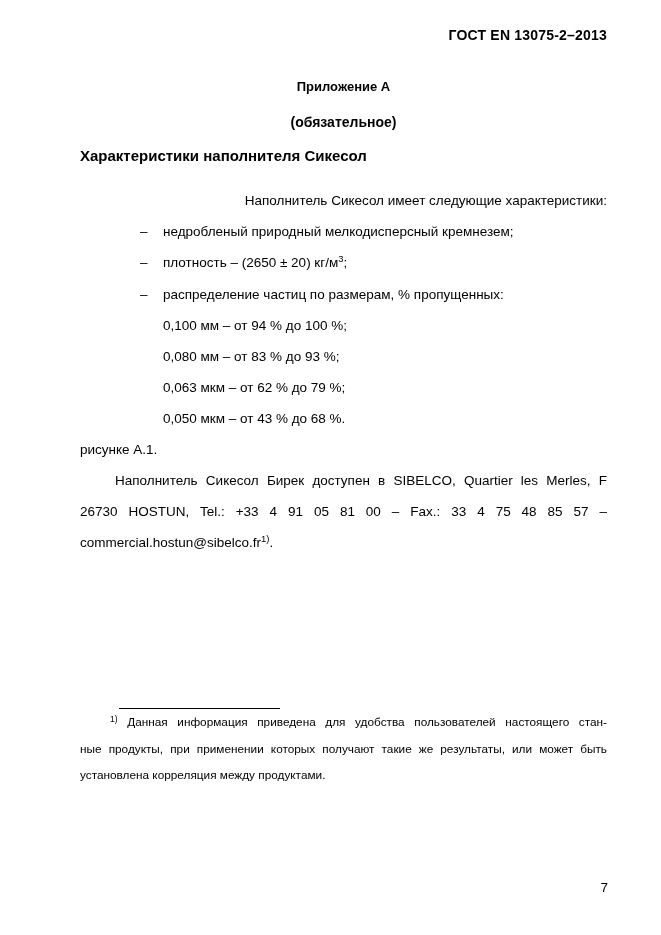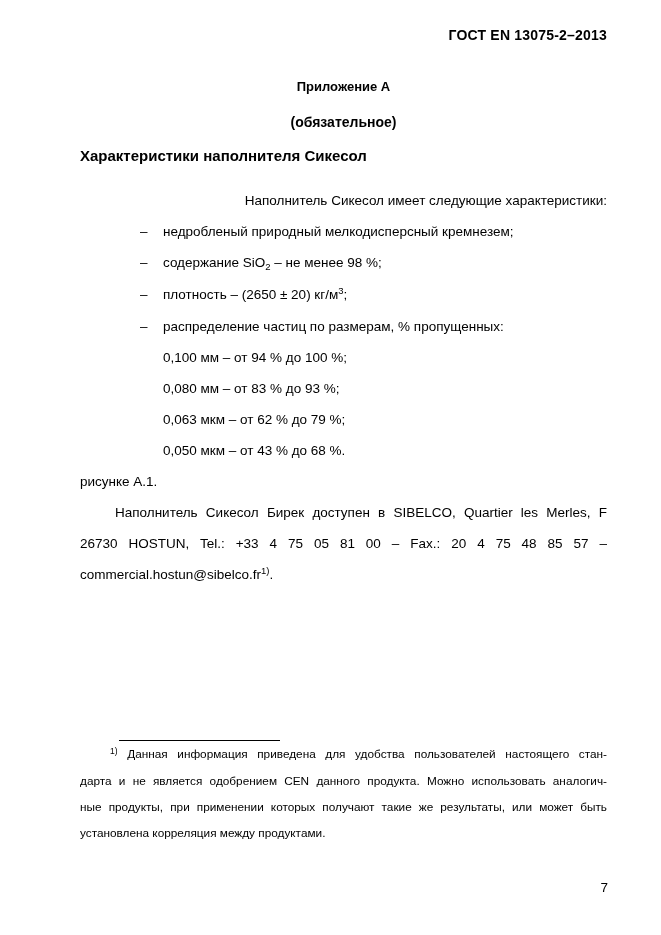--- a/index.html
+++ b/index.html
@@ -103,53 +103,49 @@
   <div class="t3">Характеристики наполнителя Сикесол</div>
 
   <div class="body-block">
 
     <div class="line indent-58">Наполнитель Сикесол имеет следующие характеристики:</div>
 
     <div class="line li">
       <span class="dash">–</span><span>недробленый природный мелкодисперсный кремнезем;</span>
     </div>
 
-    <div class="line li">
-      <span class="dash">–</span><span>содержание SiO</span><sub class="small">2</sub><span> – не менее 98 %;</span>
-    </div>
 
     <div class="line li">
       <span class="dash">–</span><span>плотность – (2650 ± 20) кг/м</span><sup class="small">3</sup><span>;</span>
     </div>
 
     <div class="line li">
       <span class="dash">–</span><span>распределение частиц по размерам, % пропущенных:</span>
     </div>
 
     <div class="line sub-item">0,100 мм – от 94 % до 100 %;</div>
     <div class="line sub-item">0,080 мм – от 83 % до 93 %;</div>
     <div class="line sub-item">0,063 мкм – от 62 % до 79 %;</div>
     <div class="line sub-item">0,050 мкм – от 43 % до 68 %.</div>
 
     <div class="line">рисунке А.1.</div>
 
     <div class="line indent-35 justify">Наполнитель Сикесол Бирек доступен в SIBELCO, Quartier les Merles, F</div>
-    <div class="line justify">26730 HOSTUN, Tel.: +33 4 75 05 81 00 – Fax.: 20 4 75 48 85 57 –</div>
+    <div class="line justify">26730 HOSTUN, Tel.: +33 4 91 05 81 00 – Fax.: 33 4 75 48 85 57 –</div>
     <div class="line">
       <span>commercial.hostun@sibelco.fr</span><sup class="small">1)</sup><span>.</span>
     </div>
 
   </div>
 
   <div class="footnote-rule"></div>
 
   <div class="footnote">
     <div class="fn-first justify">
       <sup class="small">1)</sup> <span>Данная информация приведена для удобства пользователей настоящего стан-</span>
     </div>
-    <div class="justify">дарта и не является одобрением CEN данного продукта. Можно использовать аналогич-</div>
     <div class="justify">ные продукты, при применении которых получают такие же результаты, или может быть</div>
     <div>установлена корреляция между продуктами.</div>
   </div>
 
   <div class="page-number">7</div>
 
 </div>
 
 </body></html>

